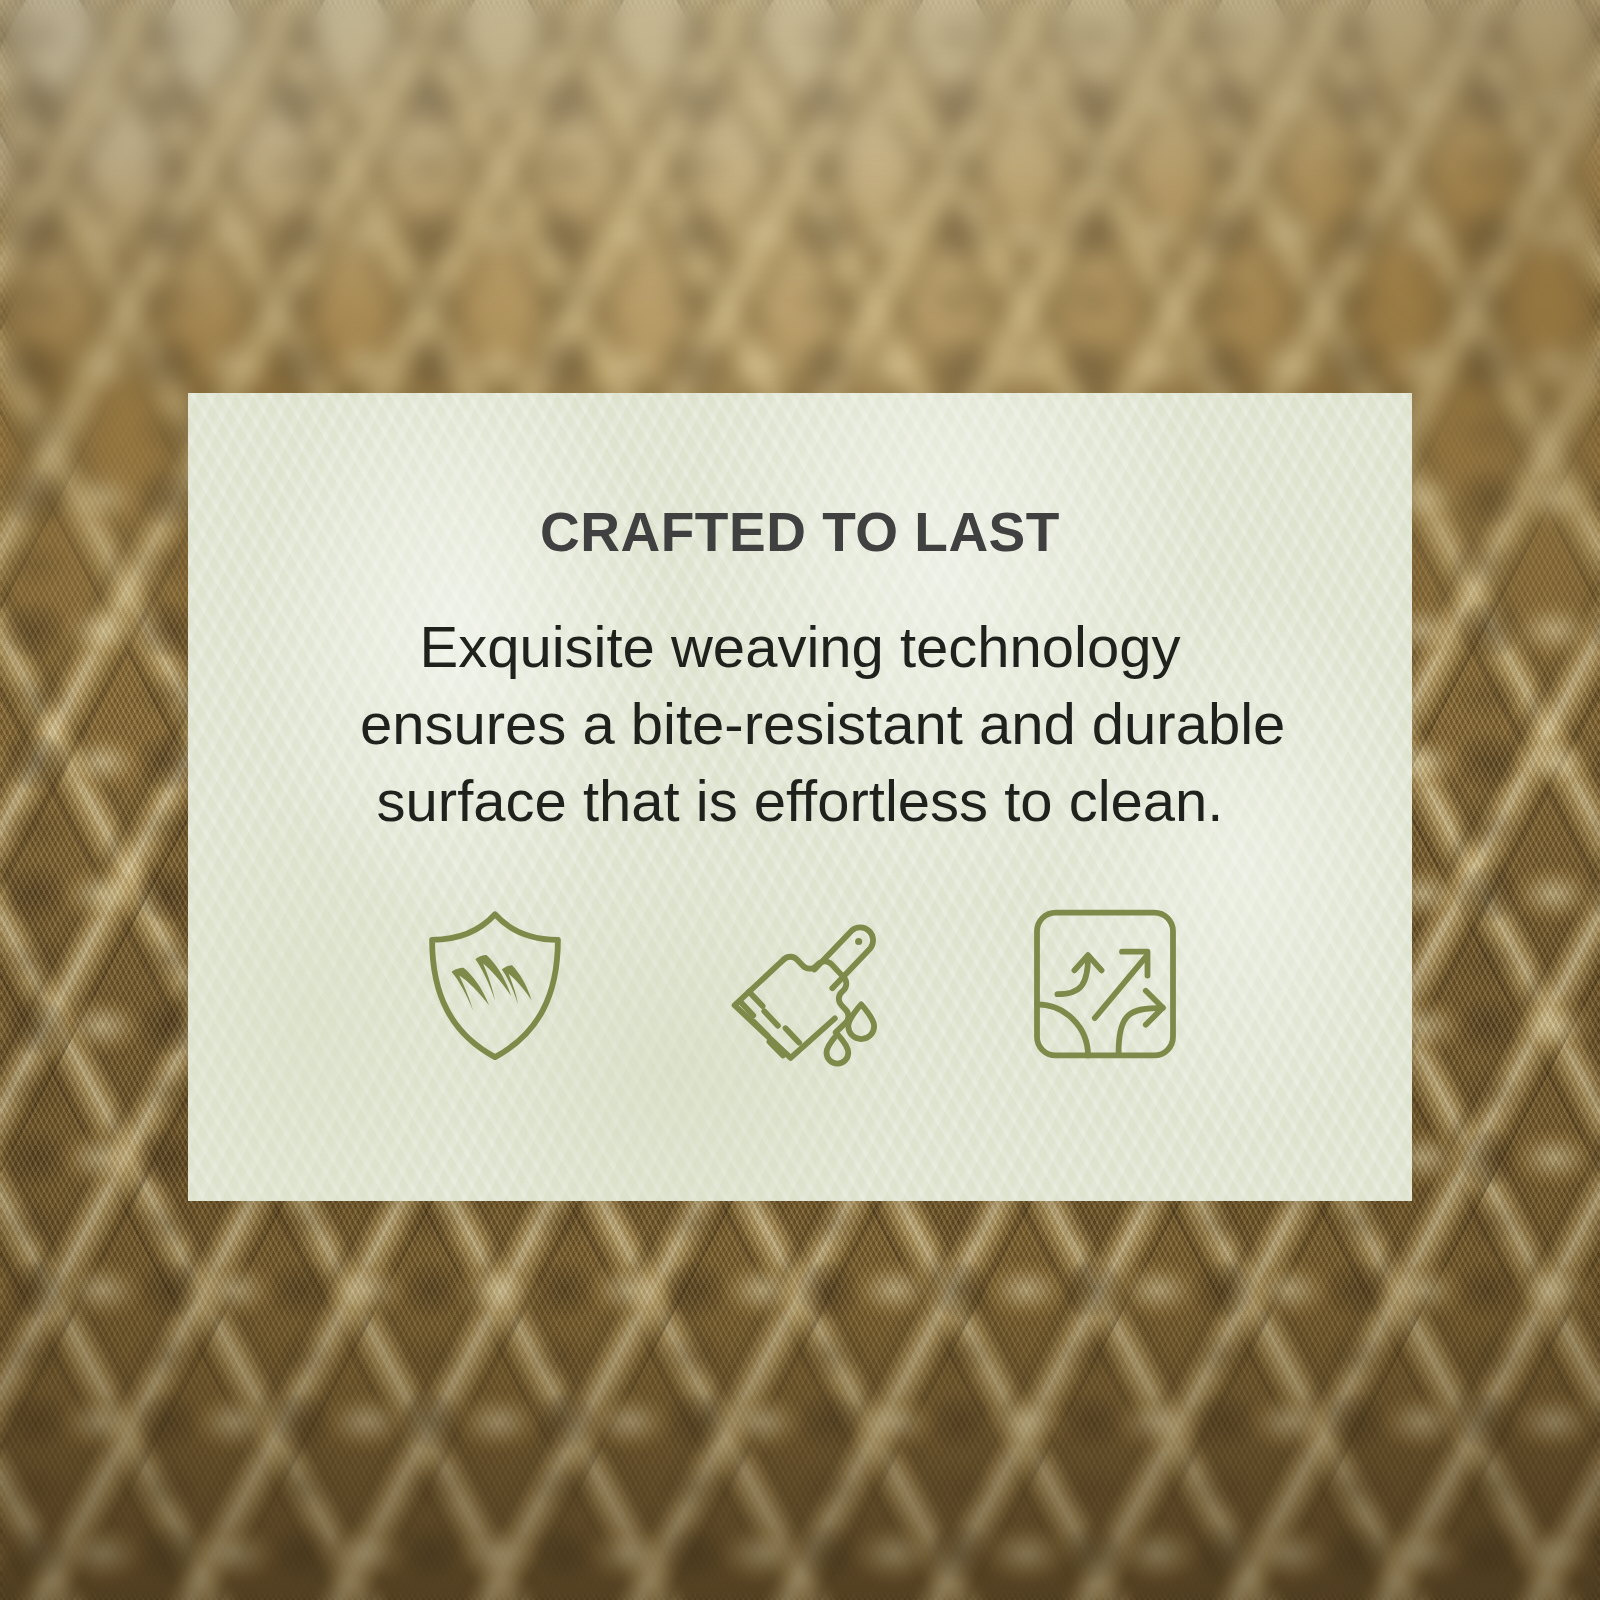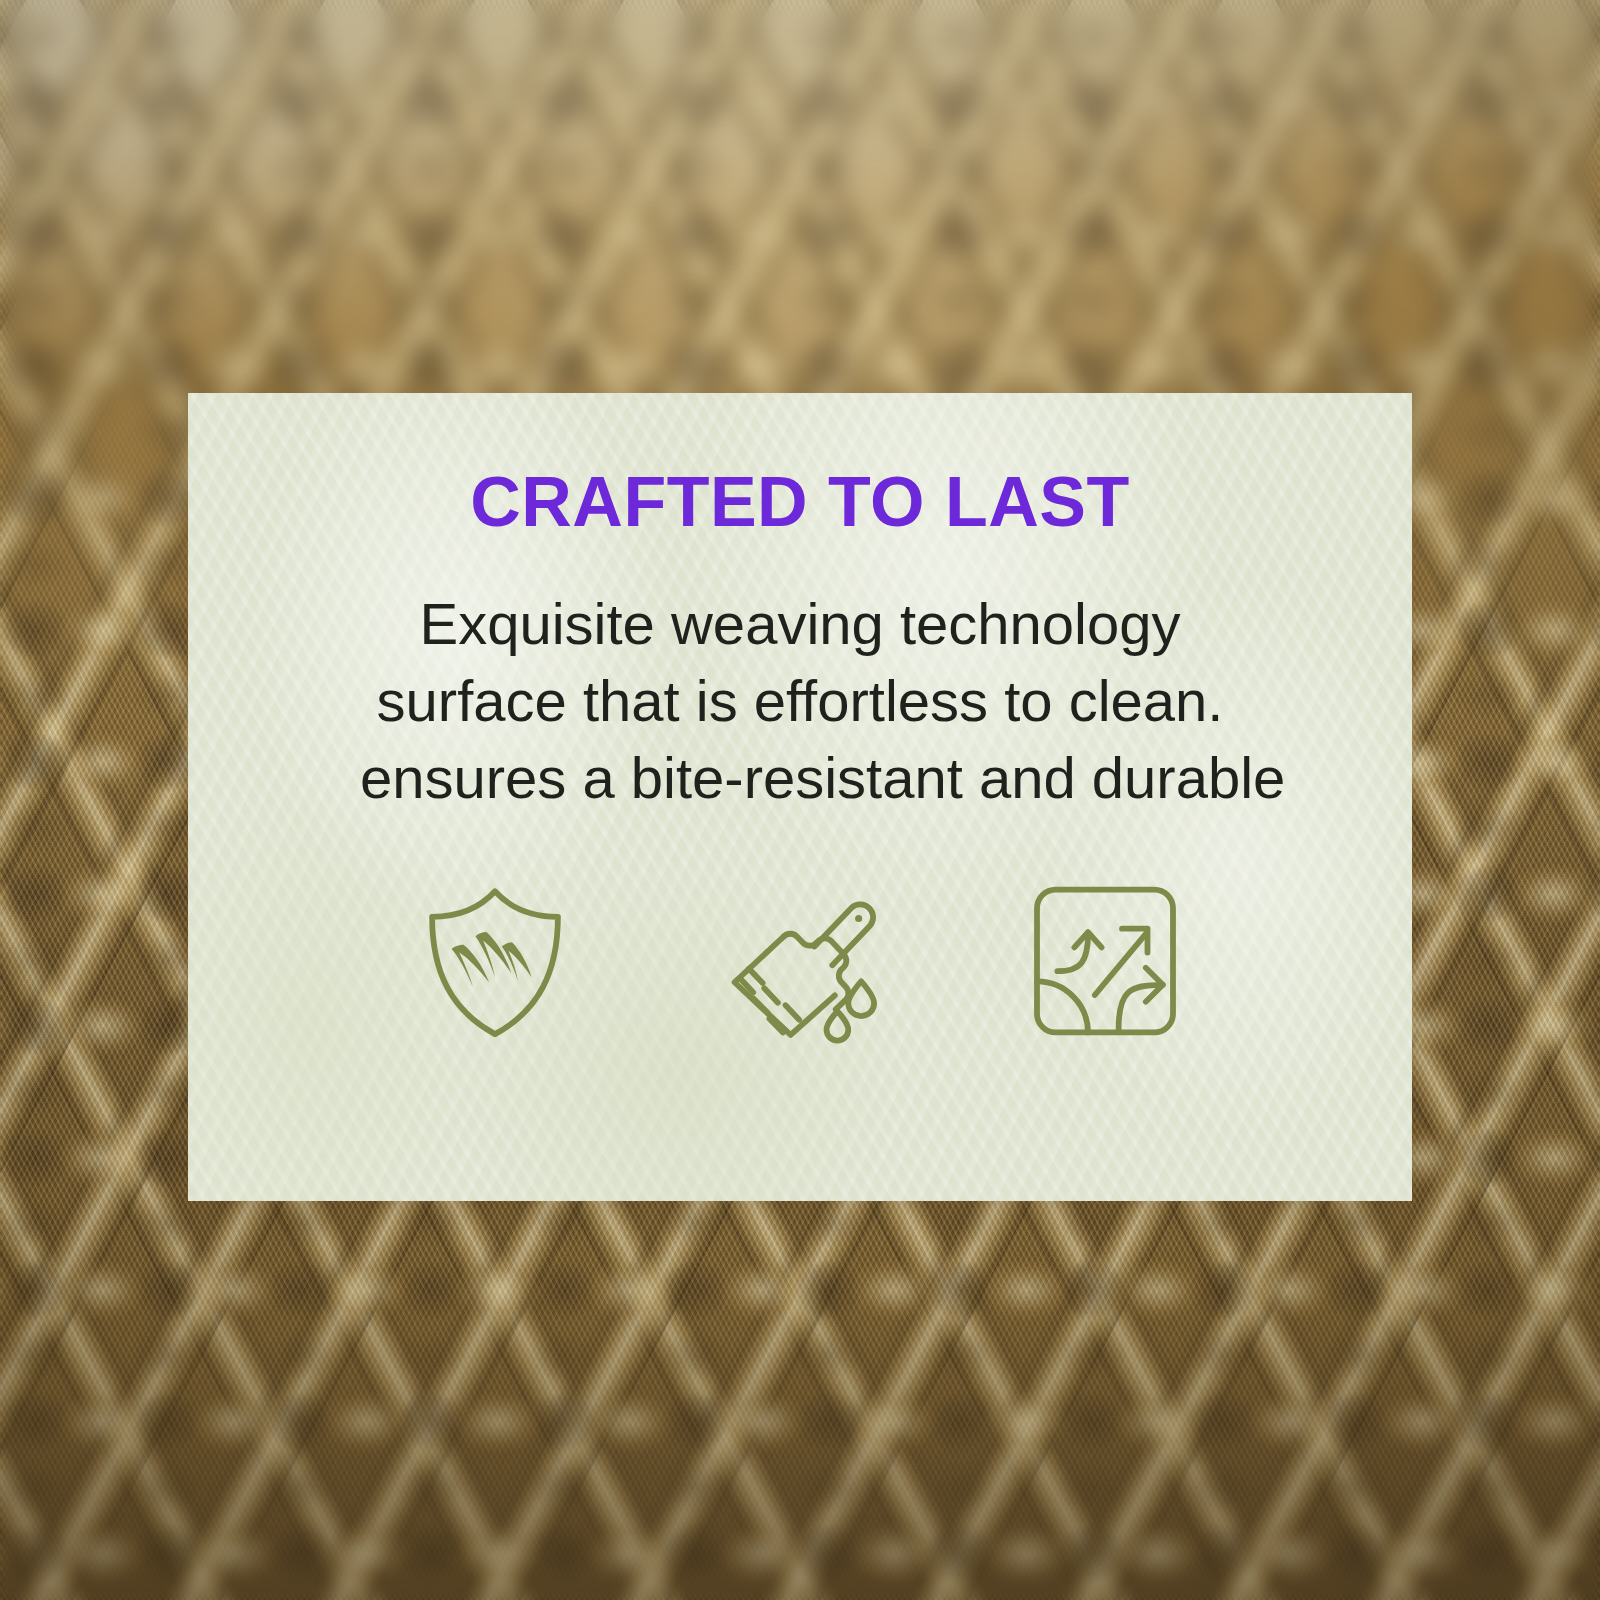--- a/index.html
+++ b/index.html
@@ -146,25 +146,25 @@
   }
   .panel-inner {
     position:relative;
     width:100%; height:100%;
     display:flex;
     flex-direction:column;
     align-items:center;
   }
 
   .headline {
-    margin-top:74px;
-    font-size:70px;
+    margin-top:112px;
+    font-size:55px;
     font-weight:bold;
     letter-spacing:.5px;
-    color:#6d28d9;
+    color:#404040;
     line-height:1;
     text-align:center;
     white-space:nowrap;
   }
 
   .body-copy {
     margin-top:48px;
     width:880px;
     text-align:center;
     font-size:58px;
@@ -201,22 +201,22 @@
 
   <div class="panel">
     <div class="panel-tex"></div>
 
     <div class="panel-inner">
 
       <h1 class="headline">CRAFTED TO LAST</h1>
 
       <p class="body-copy">
         <span>Exquisite weaving technology</span>
+        <span>ensures a bite-resistant and durable</span>
         <span>surface that is effortless to clean.</span>
-        <span>ensures a bite-resistant and durable</span>
       </p>
 
       <div class="icon-row">
 
         <div class="icon-cell">
           <svg viewBox="0 0 100 100" fill="none" stroke="#7e8a4a" stroke-width="3.4" stroke-linecap="round" stroke-linejoin="round">
             <path d="M50 9 C60 20 74 24 87 24 C87 56 76 79 50 93 C24 79 13 56 13 24 C26 24 40 20 50 9 Z"></path>
             <g stroke-width="0" fill="#7e8a4a">
               <path d="M31.5 40.5 c5.5 4.5 11 12 15 22 c-6-7.5-12-14-17.5-17.5 c2.5 5.5 6 13 8 20.5 c-3.5-9-8.5-18-12.5-22.5 c1.5-1.5 4.5-2.5 7-2.5 Z"></path>
               <path d="M45 33 c5.5 5 11 13.5 14.5 24 c-5.5-8-11.5-15-16.5-19 c2.5 6 5.5 14 7 22 c-3-10-8-19.5-11.5-24.5 c1.5-1.5 4-2.5 6.5-2.5 Z"></path>

